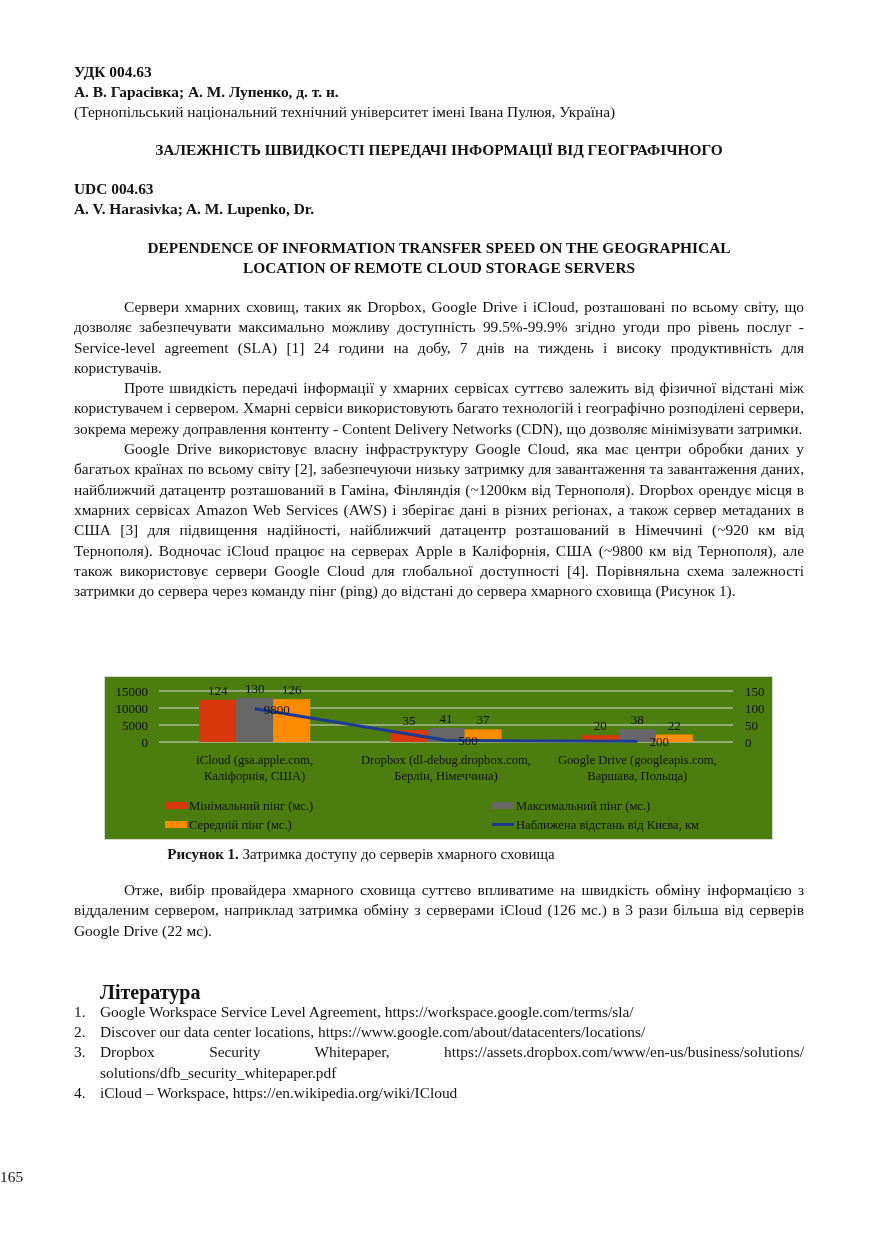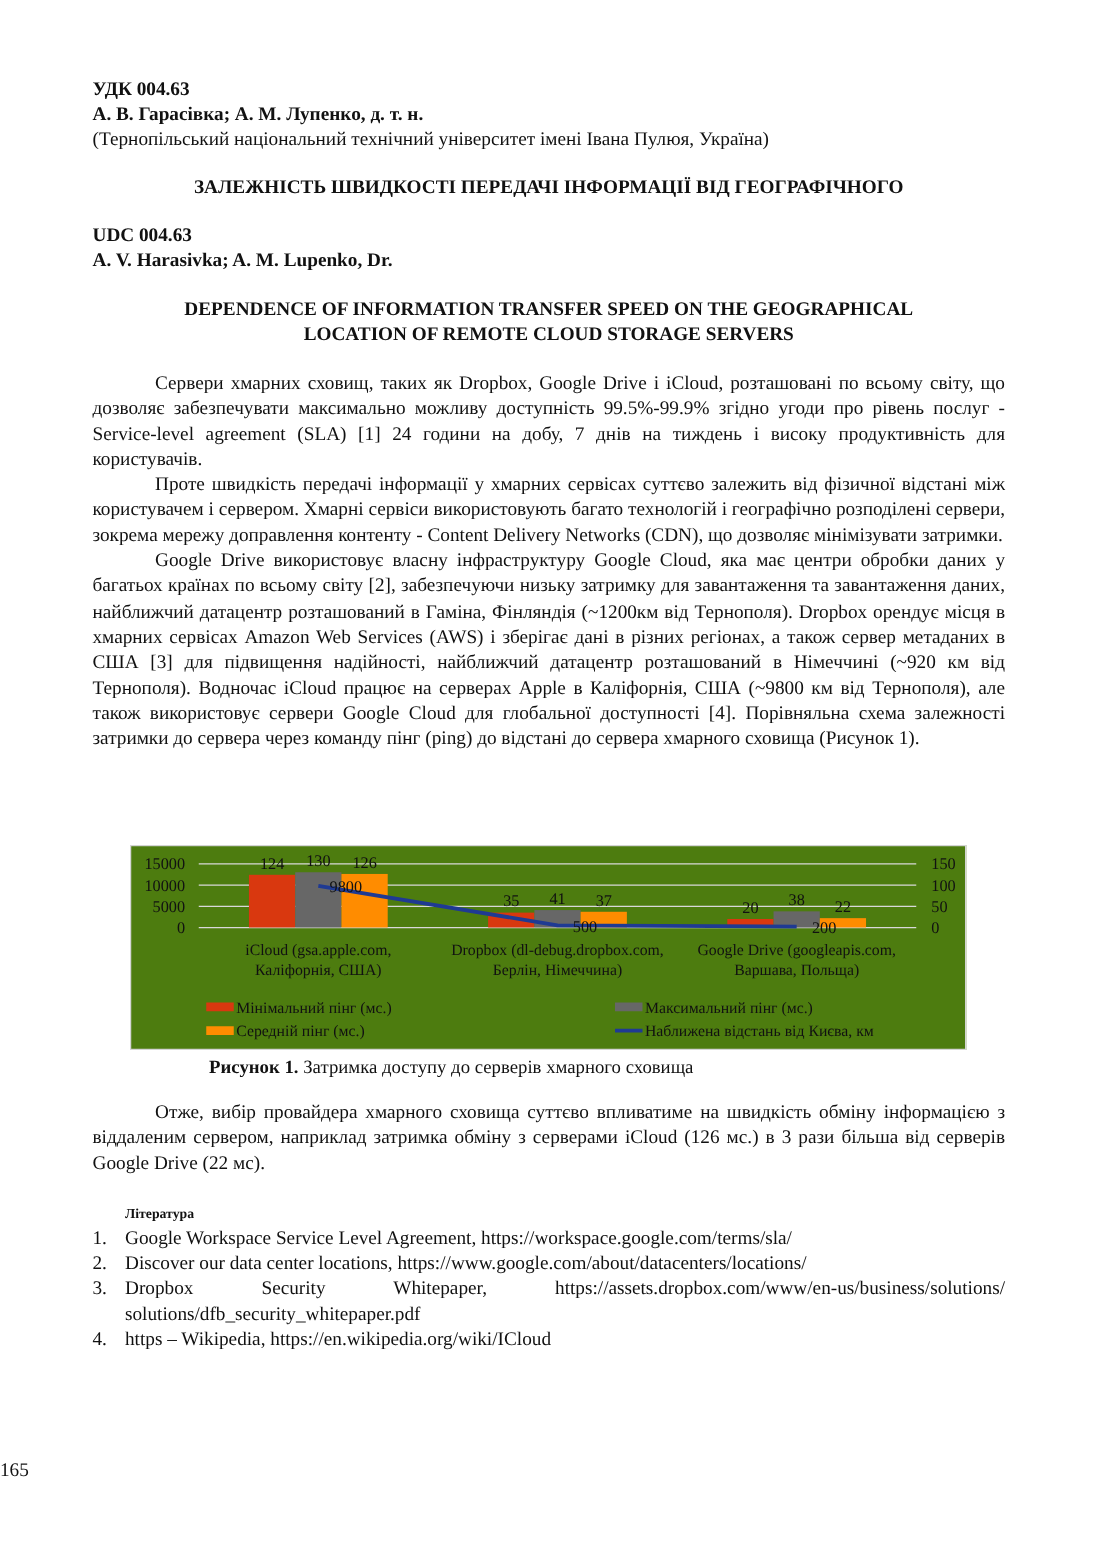--- a/index.html
+++ b/index.html
@@ -8,21 +8,21 @@
     font-family: "Liberation Serif", serif; color: #111;
   }
   .page { position: absolute; left: 74px; top: 62px; width: 730px; }
   .line { font-size: 15.4px; line-height: 20px; white-space: nowrap; }
   .b { font-weight: bold; }
   .title { font-weight: bold; font-size: 15.4px; line-height: 20px; text-align: center; text-transform: uppercase; }
   .para {
     font-size: 15.4px; line-height: 20.3px; text-align: justify;
     text-indent: 50px; margin: 0;
   }
-  .refs-title { font-weight: bold; font-size: 11px; line-height: 20px; padding-left: 26px; }
+  .refs-title { font-weight: bold; font-size: 20px; line-height: 20px; padding-left: 26px; margin-top: 21px; }
   .refs { margin: 0; padding: 0; list-style: none; }
   .refs li { position: relative; padding-left: 26px; font-size: 15.4px; line-height: 20.3px; text-align: justify; }
   .refs li .num { position: absolute; left: 0; top: 0; }
   .page-number { position: absolute; left: 0; width: 877px; top: 1168px; text-align: left; font-size: 15.4px; }
 
   
   .chart-frame {
     position: absolute; left: 104px; top: 676px; width: 669px; height: 164px;
     border: 1px solid #d4d4d4; box-sizing: border-box; background: #4d7c0f;
   }
@@ -115,17 +115,17 @@
 </div>
 
 <div class="page" style="top:880px">
   <p class="para">Отже, вибір провайдера хмарного сховища суттєво впливатиме на швидкість обміну інформацією з віддаленим сервером, наприклад затримка обміну з серверами iCloud (126 мс.) в 3 рази більша від серверів Google Drive (22 мс).</p>
   <div style="height:20px"></div>
   <div class="refs-title">Література</div>
   <ul class="refs" id="refs">
       <li><span class="num">1.</span><span>Google Workspace Service Level Agreement, https://workspace.google.com/terms/sla/</span></li>
       <li><span class="num">2.</span><span>Discover our data center locations, https://www.google.com/about/datacenters/locations/</span></li>
       <li><span class="num">3.</span><span>Dropbox Security Whitepaper, https://assets.dropbox.com/www/en-us/business/solutions/ solutions/dfb_security_whitepaper.pdf</span></li>
-      <li><span class="num">4.</span><span>https – Wikipedia, https://en.wikipedia.org/wiki/ICloud</span></li>
+      <li><span class="num">4.</span><span>iCloud – Workspace, https://en.wikipedia.org/wiki/ICloud</span></li>
     </ul>
 </div>
 
 <div class="page-number">165</div>
 
 </body></html>

